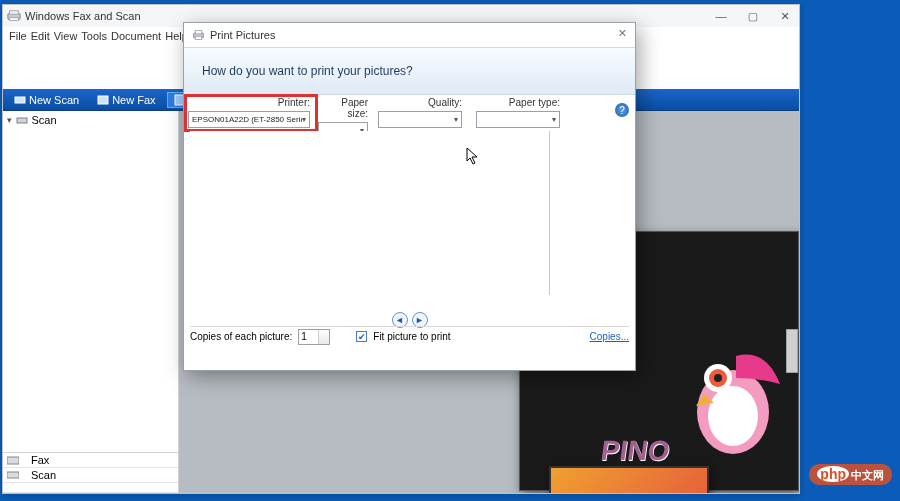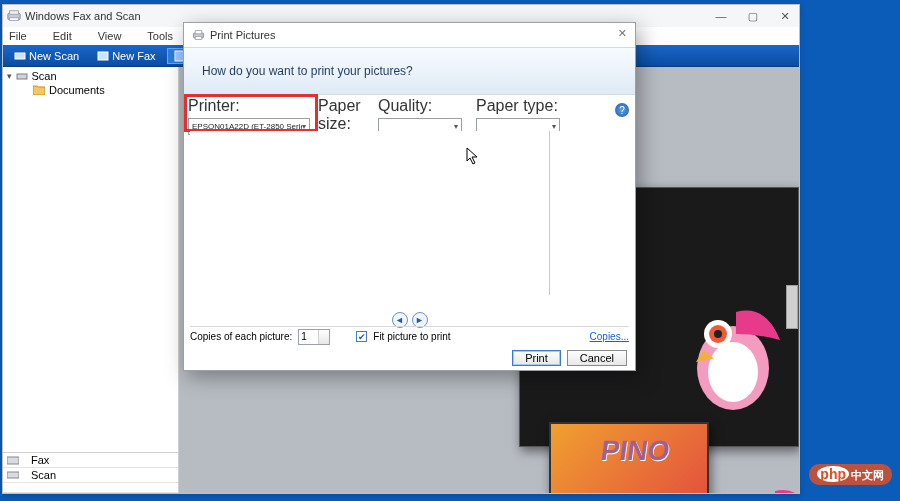--- a/index.html
+++ b/index.html
@@ -2,22 +2,22 @@
 <html><head>
 <meta charset="utf-8">
 <style>
   * { box-sizing: border-box; font-family: "Segoe UI", Tahoma, sans-serif; }
   body { margin: 0; width: 900px; height: 501px; background: #0a5cb8; overflow: hidden; position: relative; }
   .app-window { position: absolute; left: 2px; top: 4px; width: 798px; height: 490px; background: #fff; border: 1px solid #c0c0c0; box-shadow: 0 2px 6px rgba(0,0,0,.2); display: flex; flex-direction: column; }
   .titlebar { height: 22px; display: flex; align-items: center; padding: 0 4px; font-size: 11px; color: #333; background: #f5f6f8; }
   .titlebar .icon { width: 14px; height: 14px; margin-right: 4px; display:flex; align-items:center; justify-content:center; }
   .titlebar-buttons { margin-left: auto; display: flex; gap: 12px; color: #555; }
   .titlebar-buttons span { width: 20px; text-align: center; cursor: default; }
-  .menubar { height: 18px; display: flex; align-items: center; gap: 26px; padding: 0 6px; font-size: 11px; color: #333; }
-  .toolbar { height: 22px; background: linear-gradient(#1b66c9,#0a4da3); display: flex; align-items: center; padding: 0 4px; gap: 4px; font-size: 11px; color: #fff; border-bottom:1px solid #0a3d7a;}
+  .menubar { height: 18px; display: flex; align-items: center; gap: 4px; padding: 0 6px; font-size: 11px; color: #333; }
+  .toolbar { height: 22px; background: linear-gradient(#1b66c9,#0a4da3); display: flex; align-items: center; padding: 0 4px; gap: 4px; font-size: 11px; color: #fff; border-bottom:1px solid #0a3d7a;margin-top:44px;}
   .toolbar .btn { display: flex; align-items: center; gap: 3px; padding: 1px 6px; border:1px solid transparent; }
   .toolbar .btn.active { background:#2a7de0; border:1px solid #6aa8ef; }
   .content { flex: 1; display: flex; min-height: 0; }
   .sidebar { width: 176px; border-right: 1px solid #d0d0d0; display:flex; flex-direction:column; }
   .tree { flex:1; padding: 2px; font-size: 11px; }
   .tree-row { display:flex; align-items:center; gap:4px; padding:1px 2px; }
   .tree-row.child { padding-left: 28px; }
   .bottom-lists { border-top:1px solid #d0d0d0; font-size:11px; }
   .bottom-lists .item { display:flex; align-items:center; gap:12px; padding:1px 4px; border-bottom:1px solid #e4e4e4; }
   .preview { flex:1; background:#b7bcc3; position:relative; overflow:hidden; }
@@ -29,21 +29,21 @@
   
   .right-scroll { position:absolute; right:1px; top:218px; width:12px; height:44px; background:#d0d0d0; border:1px solid #a0a0a0; }
 
   
   .dialog { position:absolute; left:183px; top:22px; width:453px; height:349px; background:#fff; border:1px solid #9aa0a8; box-shadow: 4px 6px 20px rgba(0,0,0,.35); display:flex; flex-direction:column; font-size:11px;}
   .dlg-title { height:24px; display:flex; align-items:center; padding:0 8px; color:#333; font-size:11px;}
   .dlg-close { position:absolute; top:4px; right:8px; color:#777; cursor:default; }
   .dlg-banner { height:48px; background:linear-gradient(#f7fbff,#dfeaf6); display:flex; align-items:center; padding:0 18px; color:#1f3a5f; font-size:12px; border-top:1px solid #d0dae6; border-bottom:1px solid #d0dae6;}
   .dlg-body { flex:1; position:relative; padding:8px 8px 0 8px; }
   .field-col { position:absolute; top:2px; display:flex; flex-direction:column; gap:3px; }
-  .field-label { font-size:16px; color:#333; }
+  .field-label { font-size:10px; color:#333;text-align:right; }
   .select { height:17px; border:1px solid #9aa0a8; background:#fff; display:flex; align-items:center; justify-content:space-between; padding:0 3px; font-size:10px; color:#222;}
   .select .arrow { font-size:8px; color:#555; }
   .highlight-box { position:absolute; left:-4px; top:-3px; width:134px; height:38px; border:3px solid #e03030; pointer-events:none; }
   .help-icon { position:absolute; right:6px; top:8px; width:14px; height:14px; border-radius:50%; background:radial-gradient(#5aa0e8,#1c5ea8); color:#fff; font-size:10px; display:flex; align-items:center; justify-content:center; }
   .preview-pane { position:absolute; left:6px; top:36px; right:6px; height:164px; background:#fff; }
   .preview-pane .side-strip { position:absolute; right:0; top:0; width:80px; height:100%; border-left:1px solid #c8c8c8; }
   .nav-arrows { position:absolute; left:50%; transform:translateX(-50%); bottom:42px; display:flex; gap:4px; }
   .nav-arrows .circ { width:16px; height:16px; border:1px solid #6a90c8; border-radius:50%; display:flex; align-items:center; justify-content:center; font-size:9px; color:#2a5aa0; background:#f0f6ff; }
   .footer-row { position:absolute; left:6px; right:6px; bottom:24px; height:20px; border-top:1px solid #d8d8d8; display:flex; align-items:center; gap:6px; font-size:10px; }
   .spin { width:32px; height:16px; border:1px solid #9aa0a8; display:flex; align-items:center; padding:0 2px; font-size:10px; position:relative; }
@@ -120,28 +120,20 @@
       <div class="tree">
         <div class="tree-row">
           <span style="font-size:9px;color:#555">▾</span>
           <span>
               <svg width="12" height="12" viewBox="0 0 12 12">
                 <rect x="1" y="4" width="10" height="5" fill="#d0d4da" stroke="#7a8088"></rect>
               </svg>
             </span>
           <span>Scan</span>
         </div>
-        <div class="tree-row child">
-          <span>
-              <svg width="12" height="10" viewBox="0 0 12 10">
-                <path d="M0 1h4l1 1h7v8H0z" fill="#f6c760" stroke="#c89020"></path>
-              </svg>
-            </span>
-          <span>Documents</span>
-        </div>
       </div>
       <div class="bottom-lists">
         <div class="item">
           <span>
               <svg width="12" height="10" viewBox="0 0 12 10">
                 <rect x="0" y="2" width="12" height="7" fill="#d8dce2" stroke="#888"></rect>
               </svg>
             </span>
           <span>Fax</span>
         </div>
@@ -256,24 +248,20 @@
       <span>Copies of each picture:</span>
       <div class="spin">
           <span>1</span>
         </div>
       <span style="width:14px"></span>
       <span class="checkbox">✔</span>
       <span>Fit picture to print</span>
       <span class="options-link">Copies...</span>
     </div>
 
-    <div class="dlg-buttons">
-      <button class="default">Print</button>
-      <button>Cancel</button>
-    </div>
   </div>
 </div>
 
 <span class="cursor">
   <svg width="14" height="18" viewBox="0 0 14 18">
       <path d="M1 1 L1 14 L4 11 L7 17 L9 16 L6 10 L11 10 Z" fill="#fff" stroke="#000"></path>
     </svg>
 </span>
 
 <div class="watermark">

